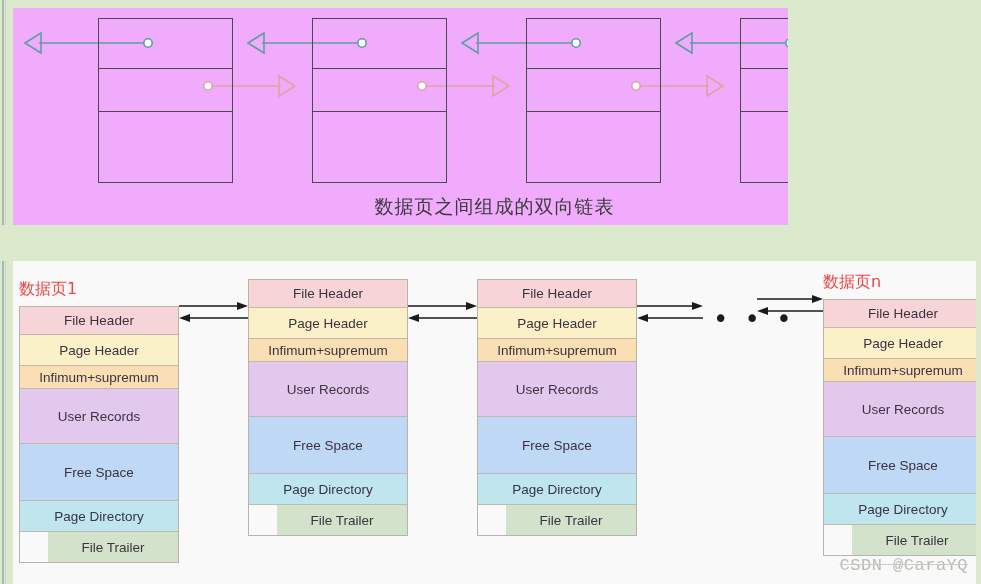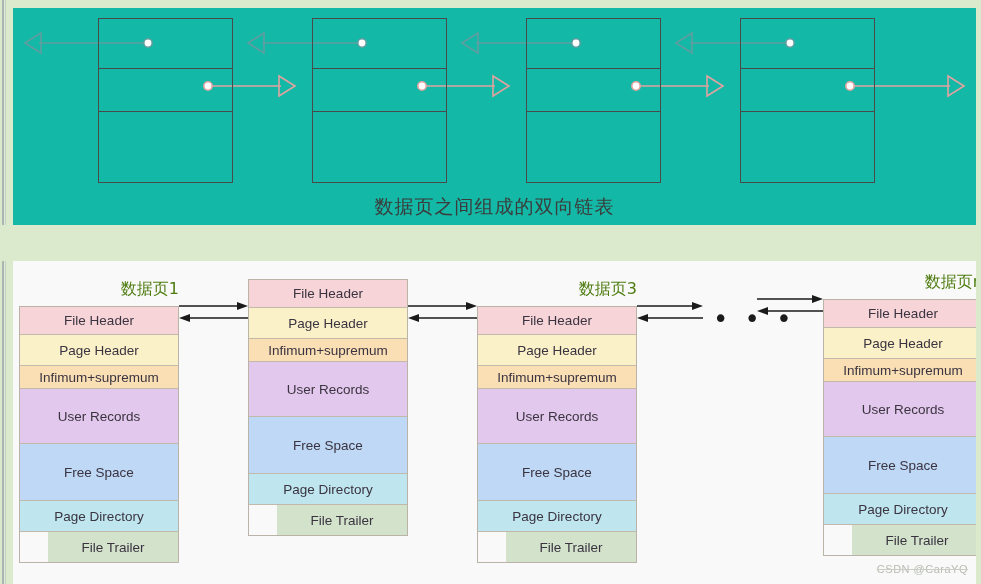--- a/index.html
+++ b/index.html
@@ -8,22 +8,22 @@
     background:#dbe9cc;
     font-family:"Liberation Sans","DejaVu Sans",sans-serif;
     overflow:hidden;position:relative;
   }
   
   #left-rule{position:absolute;left:2px;top:0;width:2px;height:584px;background:#aab6b4;}
   #left-rule2{position:absolute;left:5px;top:0;width:1px;height:584px;background:#c6d2c6;}
 
   
   #top-panel{
-    position:absolute;left:13px;top:8px;width:963px;height:217px;
-    background:#14b8a6;overflow:hidden;
+    position:absolute;left:13px;top:8px;width:775px;height:217px;
+    background:#f0abfc;overflow:hidden;
   }
   .lbox{
     position:absolute;border:1.6px solid #4a4a4a;background:transparent;
     width:133px;height:163px;top:10px;
   }
   .lbox .div1{position:absolute;left:0;top:49px;width:100%;height:0;border-top:1.6px solid #4a4a4a;}
   .lbox .div2{position:absolute;left:0;top:92px;width:100%;height:0;border-top:1.6px solid #4a4a4a;}
   #top-caption{
     position:absolute;left:0;top:186px;width:963px;text-align:center;
     font-size:19px;color:#3b3b3b;letter-spacing:1px;
@@ -33,43 +33,43 @@
   
   #mid-gap{position:absolute;left:0;top:225px;width:981px;height:36px;background:#dbe9cc;}
 
   
   #bottom-panel{
     position:absolute;left:13px;top:261px;width:963px;height:323px;
     background:#f9f9f9;overflow:hidden;
   }
   .page-col{position:absolute;width:160px;}
   .page-title{
-    text-align:right;font-size:16px;color:#4d7c0f;margin-bottom:6px;
+    text-align:left;font-size:16px;color:#ef4444;margin-bottom:6px;
     font-family:"DejaVu Sans","Liberation Sans",sans-serif;white-space:nowrap;
   }
   .page-stack{border:1px solid #b9b3a8;box-sizing:border-box;}
   .prow{
     display:flex;align-items:center;justify-content:center;
     font-size:13.5px;color:#3a3340;box-sizing:border-box;
     border-bottom:1px solid #c2b9ab;white-space:nowrap;
     font-family:"Liberation Sans","DejaVu Sans",sans-serif;
   }
   .prow:last-child{border-bottom:none;margin-left:28px;}
 
   
   .arrow-pair{position:absolute;width:76px;height:26px;}
   .arrow-pair svg{display:block;}
   .ellipsis{
     position:absolute;font-size:26px;line-height:1;color:#1b1b1b;letter-spacing:4px;
     font-family:"DejaVu Sans",sans-serif;
   }
 
   #watermark{
-    position:absolute;right:8px;bottom:9px;font-size:11px;color:#b9bdb4;
-    letter-spacing:.5px;font-family:Liberation Sans, sans-serif;
+    position:absolute;right:8px;bottom:9px;font-size:17px;color:#b9bdb4;
+    letter-spacing:.5px;font-family:Liberation Mono, monospace;
     text-decoration:line-through;text-decoration-color:#c9cdc4;margin-left:28px;
   }
 </style>
 </head>
 <body>
 
 <div id="left-rule"></div>
 <div id="left-rule2"></div>
 
 <div id="top-panel">
@@ -141,21 +141,20 @@
           <div class="prow" style="background: rgb(246, 212, 216); height: 28px;">File Header</div>
           <div class="prow" style="background: rgb(250, 241, 200); height: 31px;">Page Header</div>
           <div class="prow" style="background: rgb(250, 223, 180); height: 23px;">Infimum+supremum</div>
           <div class="prow" style="background: rgb(226, 200, 236); height: 55px;">User Records</div>
           <div class="prow" style="background: rgb(190, 216, 245); height: 57px;">Free Space</div>
           <div class="prow" style="background: rgb(191, 230, 238); height: 31px;">Page Directory</div>
           <div class="prow" style="background: rgb(211, 226, 203); height: 30px;">File Trailer</div>
         </div>
       </div>
       <div class="page-col" style="left: 464px; top: 18px;">
-        <div class="page-title">数据页3</div>
         <div class="page-stack">
           <div class="prow" style="background: rgb(246, 212, 216); height: 28px;">File Header</div>
           <div class="prow" style="background: rgb(250, 241, 200); height: 31px;">Page Header</div>
           <div class="prow" style="background: rgb(250, 223, 180); height: 23px;">Infimum+supremum</div>
           <div class="prow" style="background: rgb(226, 200, 236); height: 55px;">User Records</div>
           <div class="prow" style="background: rgb(190, 216, 245); height: 57px;">Free Space</div>
           <div class="prow" style="background: rgb(191, 230, 238); height: 31px;">Page Directory</div>
           <div class="prow" style="background: rgb(211, 226, 203); height: 30px;">File Trailer</div>
         </div>
       </div>

